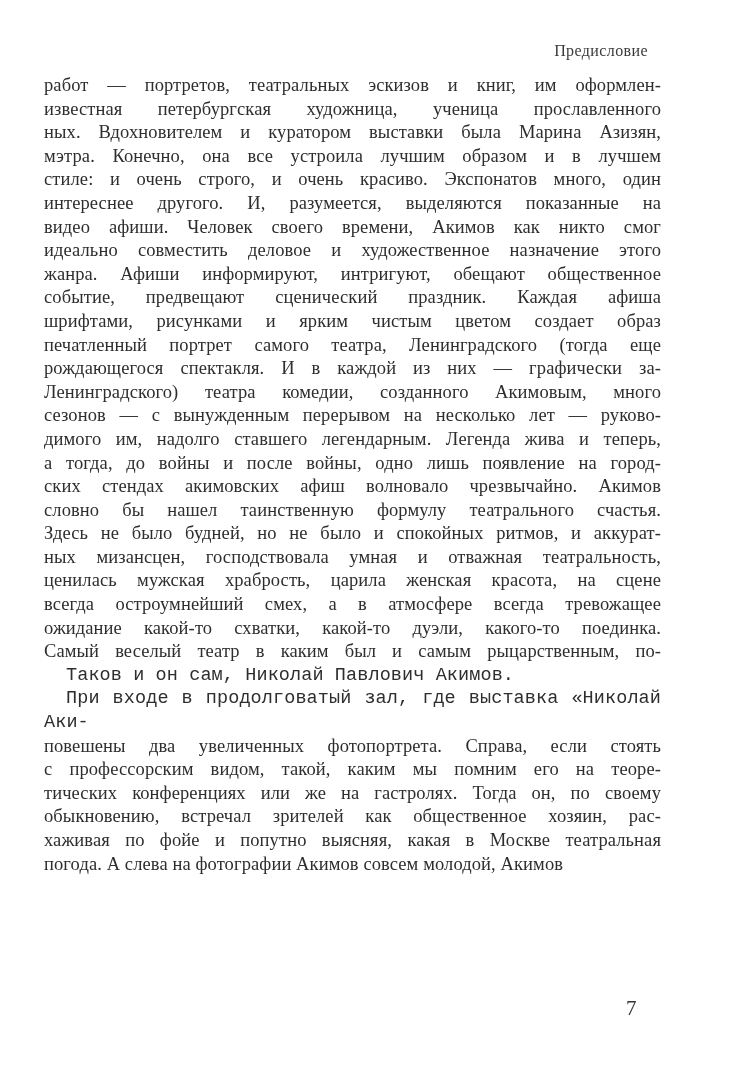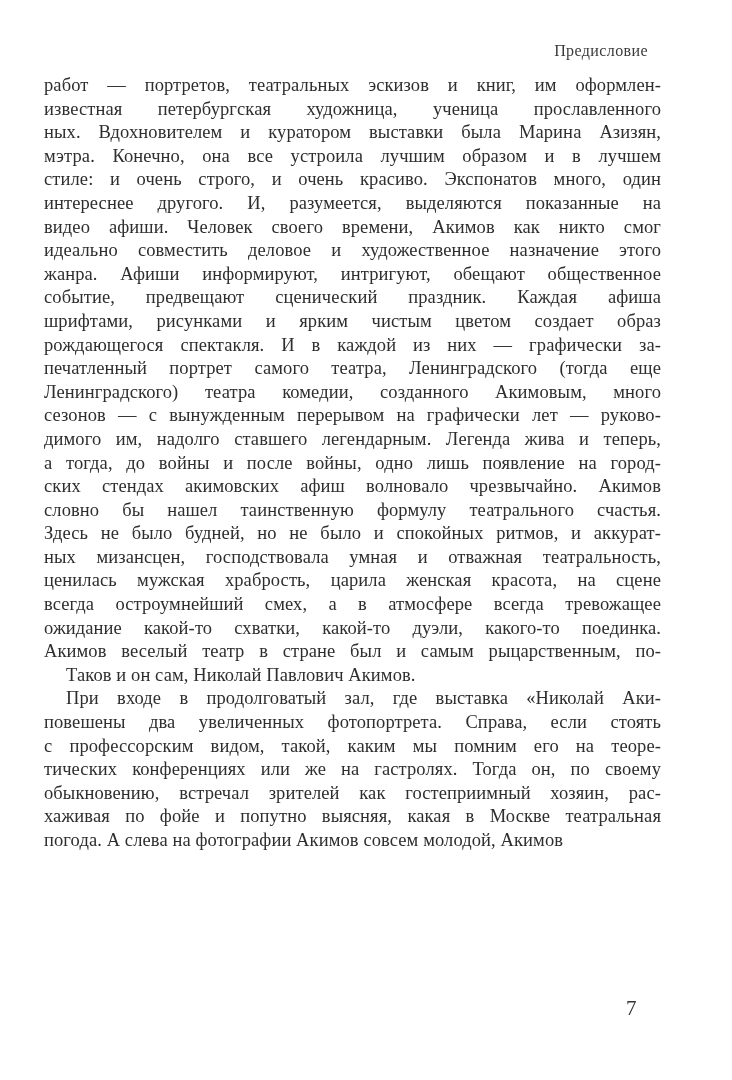--- a/index.html
+++ b/index.html
@@ -36,20 +36,21 @@
   .line {
     text-align: justify;
     text-align-last: justify;
     white-space: normal;
   }
   .line.last {
     text-align-last: left;
   }
   .line.indent {
     text-indent: 22px;
+    font-family: Liberation Mono, monospace;
   }
   .page-number {
     position: absolute;
     top: 996px;
     left: 626px;
     font-size: 21px;
     color: #333333;
   }
 </style>
 </head>
@@ -63,38 +64,38 @@
       <div class="line">известная петербургская художница, ученица прославленного</div>
       <div class="line">ных. Вдохновителем и куратором выставки была Марина Азизян,</div>
       <div class="line">мэтра. Конечно, она все устроила лучшим образом и в лучшем</div>
       <div class="line">стиле: и очень строго, и очень красиво. Экспонатов много, один</div>
       <div class="line">интереснее другого. И, разумеется, выделяются показанные на</div>
       <div class="line">видео афиши. Человек своего времени, Акимов как никто смог</div>
       <div class="line">идеально совместить деловое и художественное назначение этого</div>
       <div class="line">жанра. Афиши информируют, интригуют, обещают общественное</div>
       <div class="line">событие, предвещают сценический праздник. Каждая афиша</div>
       <div class="line">шрифтами, рисунками и ярким чистым цветом создает образ</div>
+      <div class="line">печатленный портрет самого театра, Ленинградского (тогда еще</div>
       <div class="line">рождающегося спектакля. И в каждой из них — графически за-</div>
-      <div class="line">печатленный портрет самого театра, Ленинградского (тогда еще</div>
       <div class="line">Ленинградского) театра комедии, созданного Акимовым, много</div>
-      <div class="line">сезонов — с вынужденным перерывом на графически лет — руково-</div>
+      <div class="line">сезонов — с вынужденным перерывом на несколько лет — руково-</div>
       <div class="line">димого им, надолго ставшего легендарным. Легенда жива и теперь,</div>
       <div class="line">а тогда, до войны и после войны, одно лишь появление на город-</div>
       <div class="line">ских стендах акимовских афиш волновало чрезвычайно. Акимов</div>
       <div class="line">словно бы нашел таинственную формулу театрального счастья.</div>
       <div class="line">Здесь не было будней, но не было и спокойных ритмов, и аккурат-</div>
       <div class="line">ных мизансцен, господствовала умная и отважная театральность,</div>
       <div class="line">ценилась мужская храбрость, царила женская красота, на сцене</div>
       <div class="line">всегда остроумнейший смех, а в атмосфере всегда тревожащее</div>
       <div class="line">ожидание какой-то схватки, какой-то дуэли, какого-то поединка.</div>
-      <div class="line">Акимов веселый театр в стране был и самым рыцарственным, по-</div>
+      <div class="line">Самый веселый театр в каким был и самым рыцарственным, по-</div>
       <div class="line last indent">Таков и он сам, Николай Павлович Акимов.</div>
       <div class="line indent">При входе в продолговатый зал, где выставка «Николай Аки-</div>
       <div class="line">повешены два увеличенных фотопортрета. Справа, если стоять</div>
       <div class="line">с профессорским видом, такой, каким мы помним его на теоре-</div>
       <div class="line">тических конференциях или же на гастролях. Тогда он, по своему</div>
-      <div class="line">обыкновению, встречал зрителей как гостеприимный хозяин, рас-</div>
+      <div class="line">обыкновению, встречал зрителей как общественное хозяин, рас-</div>
       <div class="line">хаживая по фойе и попутно выясняя, какая в Москве театральная</div>
       <div class="line last">погода. А слева на фотографии Акимов совсем молодой, Акимов</div>
     </div>
 
   <div class="page-number">7</div>
 </div>
 
 </body></html>

